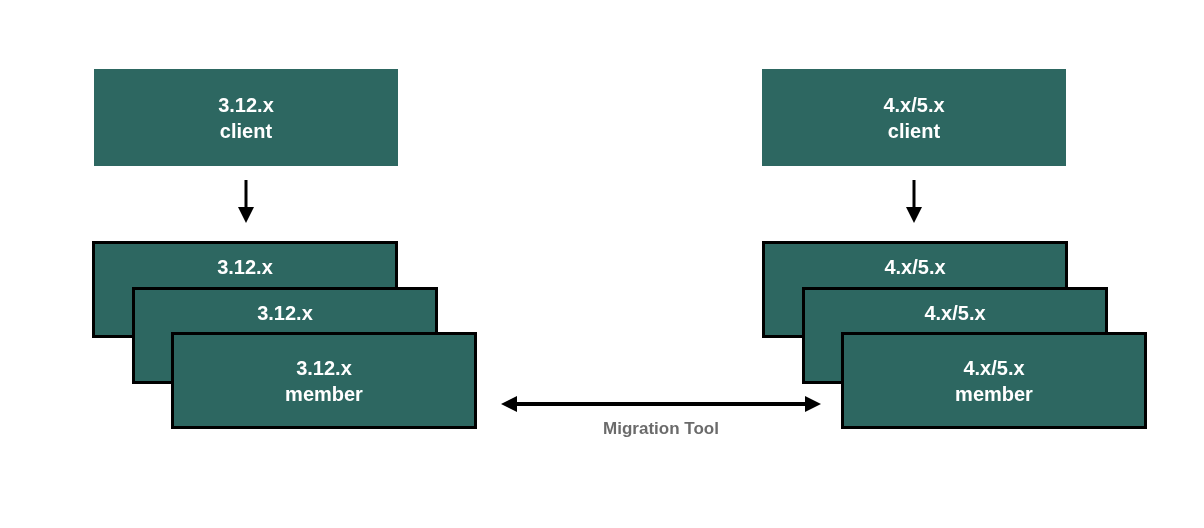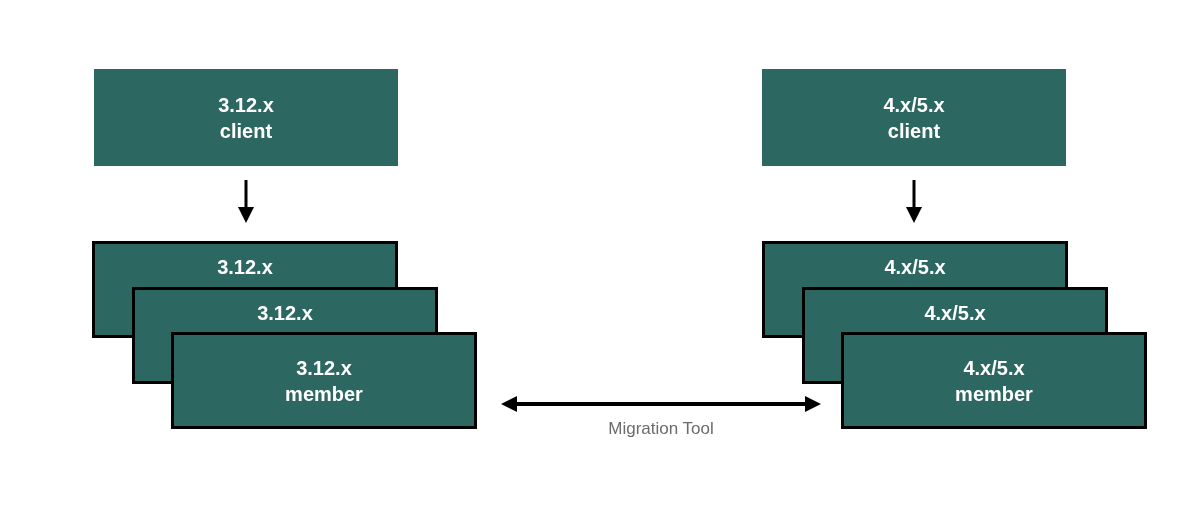--- a/index.html
+++ b/index.html
@@ -70,21 +70,21 @@
     width: 18px;
     height: 44px;
   }
   .arrow-bi {
     position: absolute;
     height: 24px;
   }
   .mig-label {
     position: absolute;
     font-size: 17px;
-    font-weight: normal;
+    font-weight: bold;
     color: #6b6b6b;
     text-align: center;
     white-space: nowrap;
   }
 </style>
 </head>
 <body>
 
 <div id="canvas">
 

